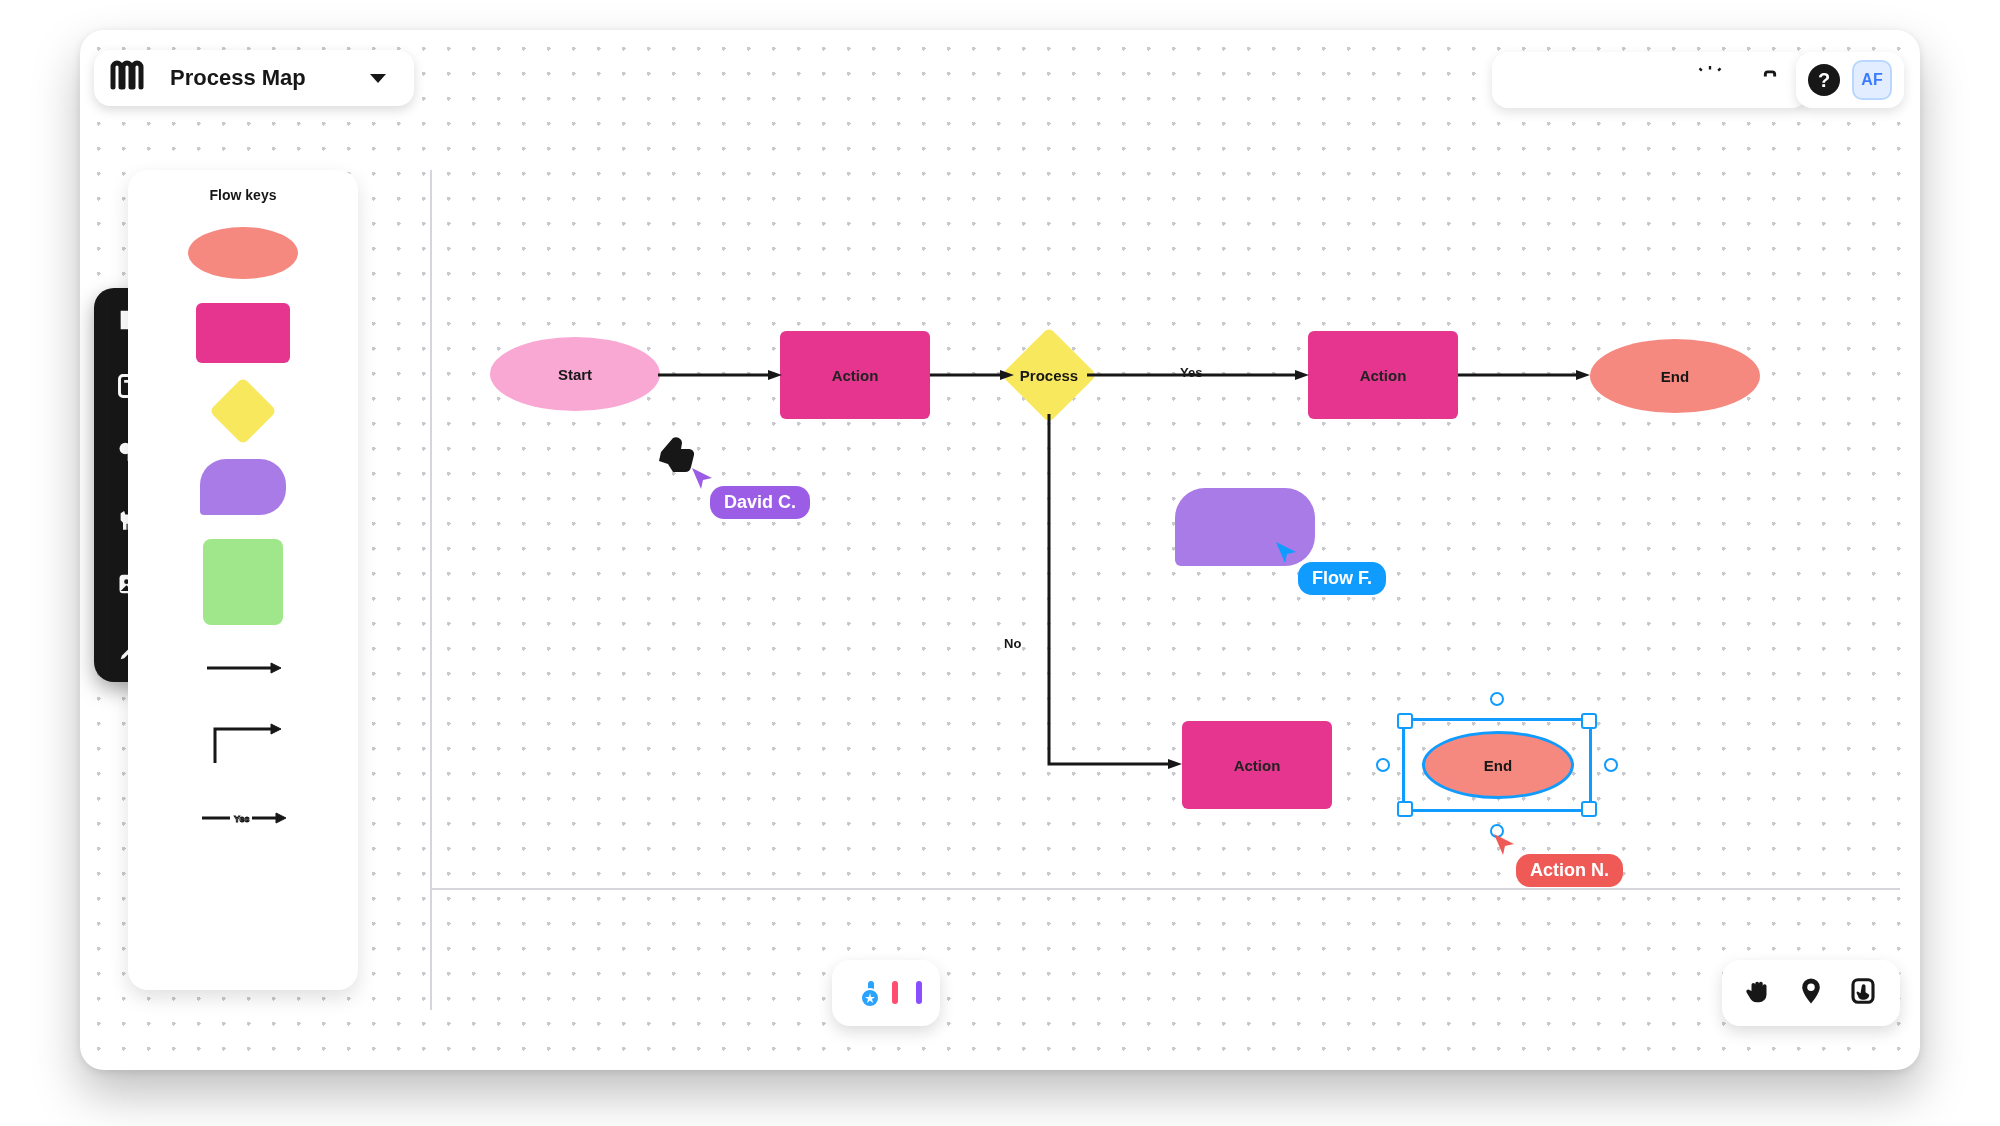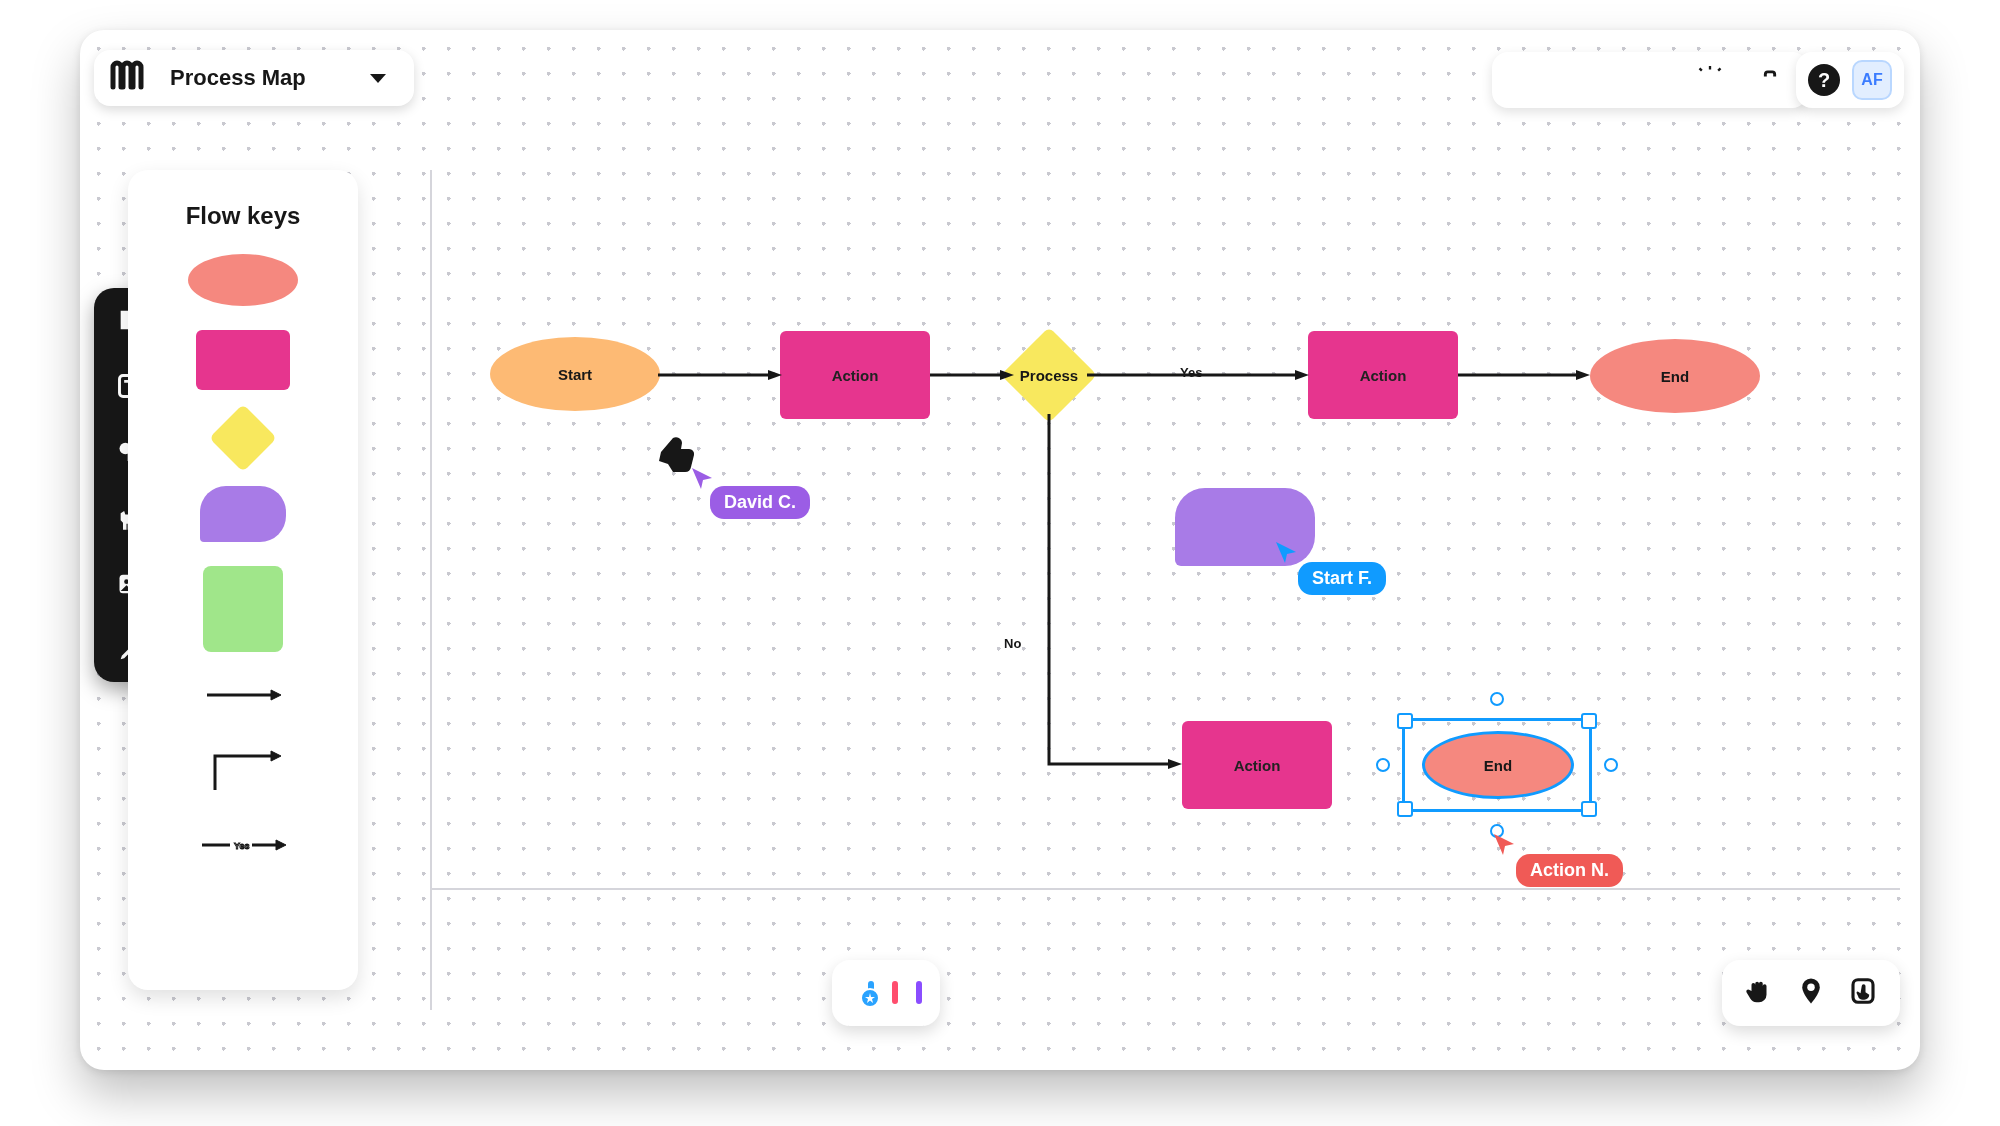--- a/index.html
+++ b/index.html
@@ -69,40 +69,40 @@
   .tb-icon svg { width:28px; height:28px; fill:#fff; }
 
   
   .palette {
     position:absolute; left:48px; top:140px; width:230px; height:820px;
     background:#fff; border-radius:20px;
     box-shadow: 0 8px 20px rgba(0,0,0,0.12);
     padding:16px 0;
     overflow:hidden;
   }
-  .palette h4 { margin:16px; text-align:center; font-size:24px; font-weight:700; color:#171717; }
+  .palette h4 { margin:1px; text-align:center; font-size:14px; font-weight:700; color:#171717; }
   .pal-item { display:flex; justify-content:center; margin-top:24px; }
   .sh-ellipse { width:110px; height:52px; border-radius:50%; background:#f5887f; }
   .sh-rect { width:94px; height:60px; border-radius:6px; background:#e6358e; }
   .sh-diamond { width:48px; height:48px; background:#f8e85e; transform:rotate(45deg); border-radius:6px; }
   .sh-rounded { width:86px; height:56px; border-radius:26px 26px 26px 4px; background:#a87be7; }
   .sh-green { width:80px; height:86px; border-radius:8px; background:#a0e68a; }
   .pal-arrows { margin-top:36px; display:flex; flex-direction:column; align-items:center; gap:40px;}
   .pal-arrows svg { stroke:#171717; fill:none; }
 
   
   .canvas-guides {
     position:absolute; pointer-events:none;
   }
   .guide-v { left:350px; top:140px; width:0; height:840px; border-left:2px solid #d5d5db; }
   .guide-h { left:350px; top:858px; width:1470px; height:0; border-top:2px solid #d5d5db; }
 
   
   .node { position:absolute; display:flex; align-items:center; justify-content:center; font-size:15px; font-weight:700; color:#171717; }
-  .n-start { width:170px; height:74px; border-radius:50%; background:#fdba74; }
+  .n-start { width:170px; height:74px; border-radius:50%; background:#f9a8d4; }
   .n-action { width:150px; height:88px; border-radius:6px; background:#e6358e; color:#222; }
   .n-decision { width:82px; height:82px; }
   .n-decision .diamond { width:68px; height:68px; background:#f8e85e; transform:rotate(45deg); border-radius:6px; position:absolute; }
   .n-decision span { position: relative; z-index:1; }
   .n-end { width:170px; height:74px; border-radius:50%; background:#f5887f; }
   .n-purple { width:140px; height:78px; border-radius:30px 30px 30px 6px; background:#a87be7; }
 
   
   .sel-frame { position:absolute; border:3px solid #109bff; border-radius:4px; }
   .sel-handle { position:absolute; width:16px; height:16px; border:2px solid #109bff; background:#fff; border-radius:3px; transform:translate(-50%,-50%); }
@@ -346,21 +346,21 @@
       <svg width="26" height="26" style="position:absolute; left:36px; top:36px;">
           <path d="M2 2 L22 12 L13 14 L11 23 Z" fill="#9b5de5"></path>
         </svg>
       <span class="user-pill" style="background:#9b5de5; margin-left:56px; margin-top:56px;">David C.</span>
     </div>
 
     <div class="user-tag" style="left:1200px; top:514px;">
       <svg width="26" height="26" style="position:absolute; left:-6px; top:-4px;">
           <path d="M2 2 L22 12 L13 14 L11 23 Z" fill="#109bff"></path>
         </svg>
-      <span class="user-pill" style="background:#109bff; margin-left:18px; margin-top:18px;">Start F.</span>
+      <span class="user-pill" style="background:#109bff; margin-left:18px; margin-top:18px;">Flow F.</span>
     </div>
 
     <div class="user-tag" style="left:1418px; top:806px;">
       <svg width="26" height="26" style="position:absolute; left:-6px; top:-4px;">
           <path d="M2 2 L22 12 L13 14 L11 23 Z" fill="#f05a56"></path>
         </svg>
       <span class="user-pill" style="background:#f05a56; margin-left:18px; margin-top:18px;">Action N.</span>
     </div>
 
     <div class="presence-bar">

